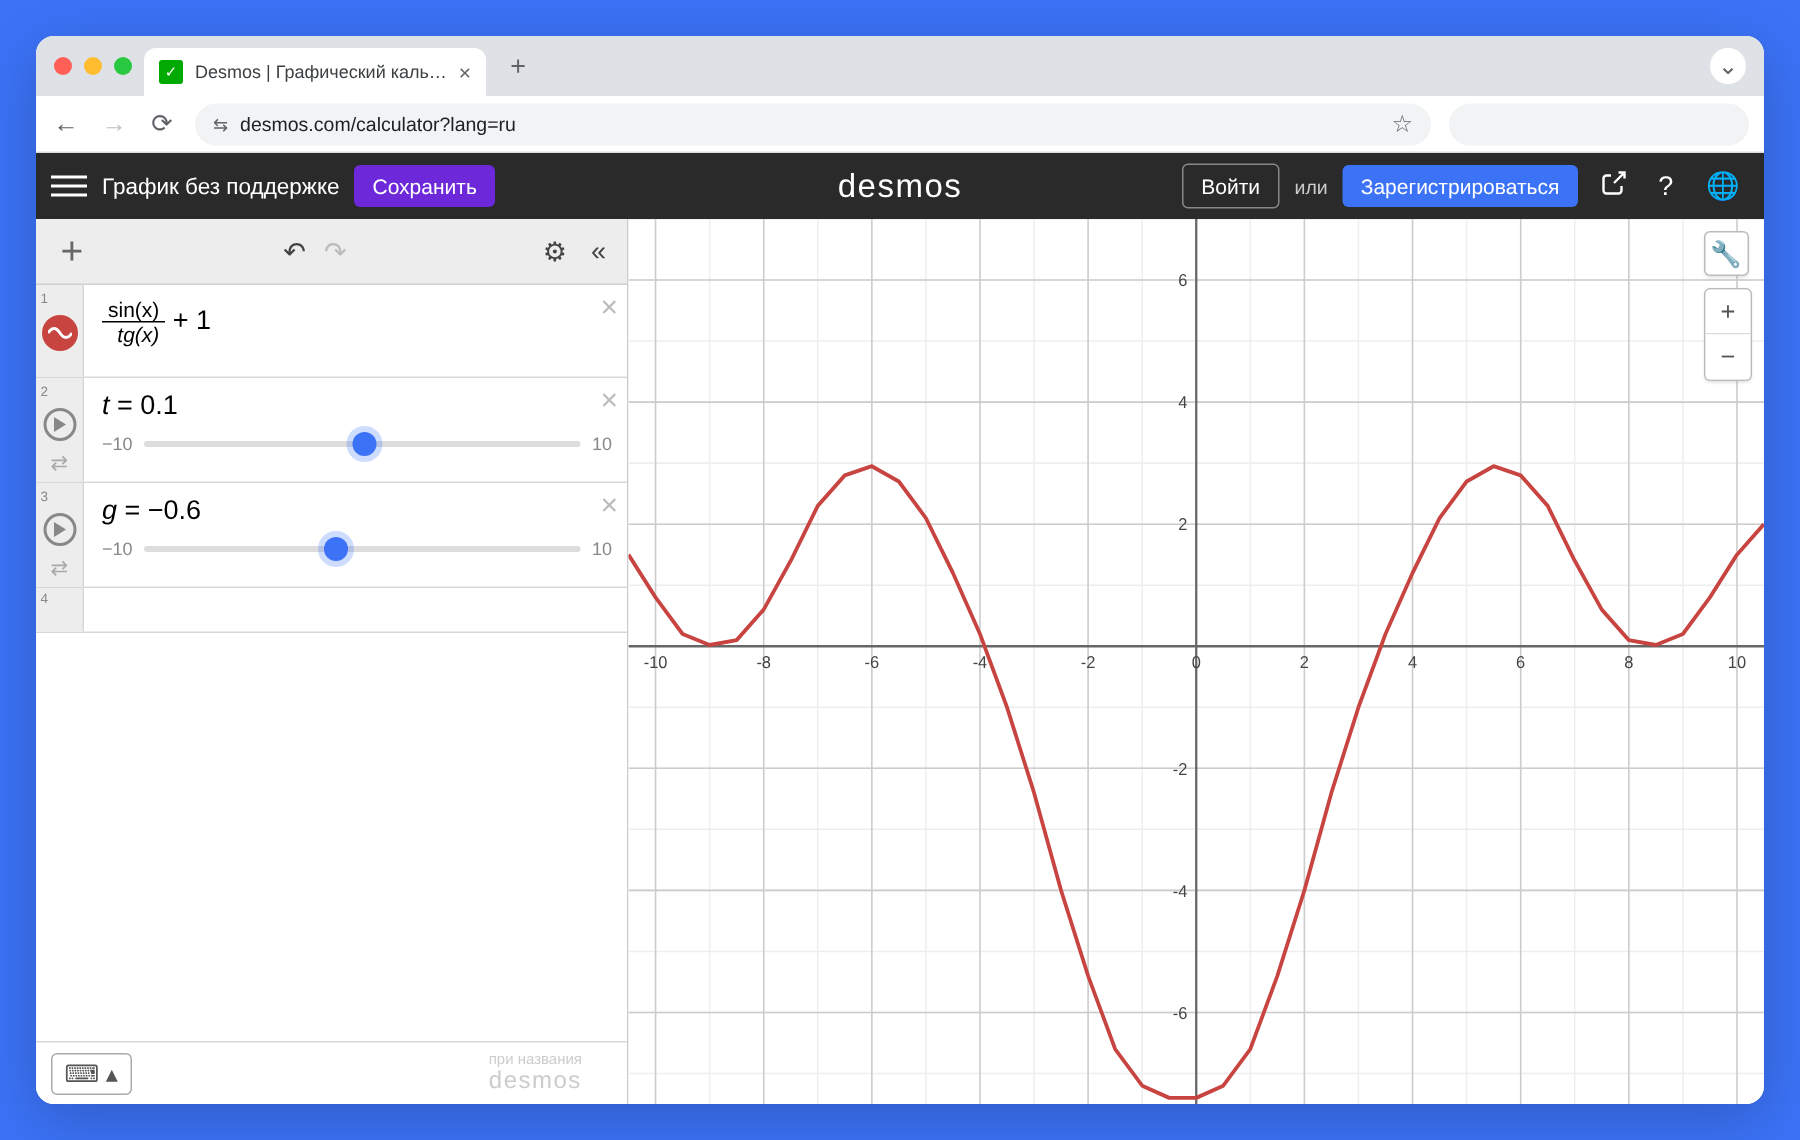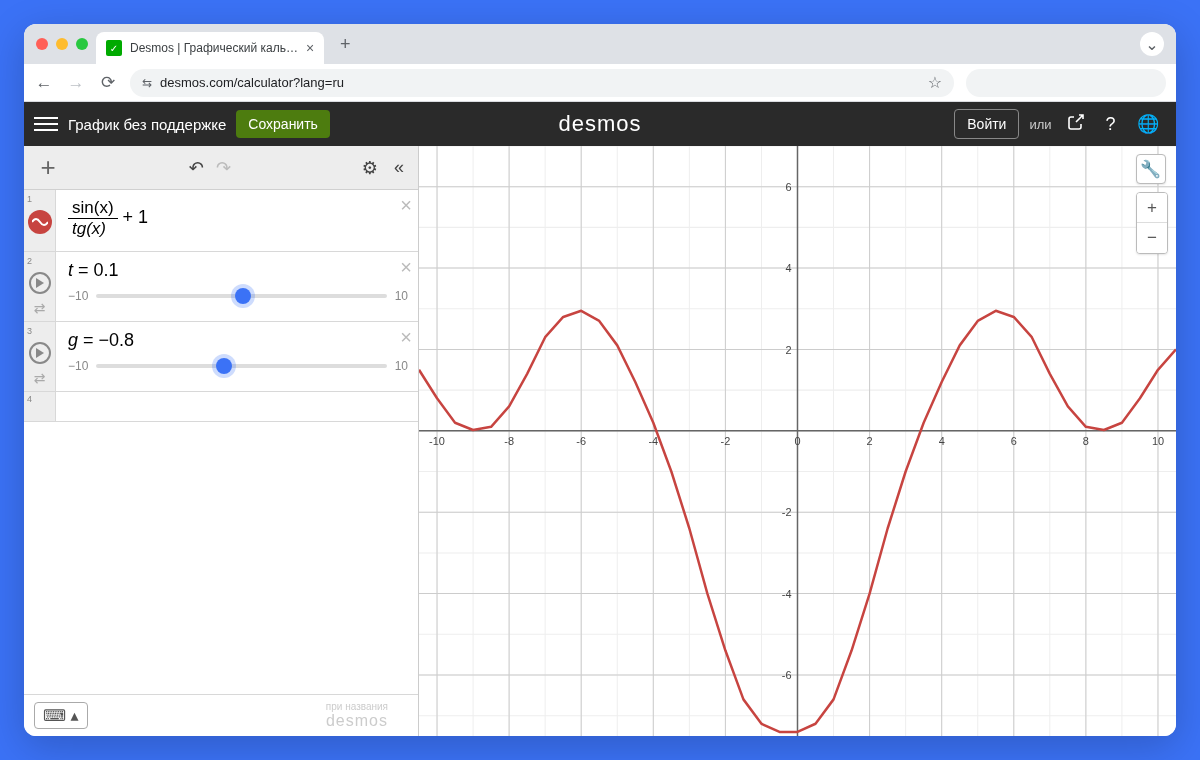--- a/index.html
+++ b/index.html
@@ -21,21 +21,21 @@
   .omni{flex:1;height:28px;background:#f1f3f4;border-radius:14px;display:flex;align-items:center;padding:0 12px;gap:8px;font-size:13px;color:#202124;}
   .omni-lock{color:#5f6368;font-size:12px;}
   .star{color:#5f6368;font-size:16px;margin-left:auto;}
   .ext-area{width:200px;height:28px;background:#f1f3f4;border-radius:14px;}
   
   .app-header{height:44px;background:#2a2a2a;display:flex;align-items:center;padding:0 10px;gap:10px;color:#fff;}
   .hamburger{width:24px;height:24px;display:flex;flex-direction:column;justify-content:center;gap:4px;cursor:pointer;}
   .hamburger span{height:2px;background:#fff;}
   .title{font-size:15px;}
   .btn{padding:6px 12px;border-radius:4px;font-size:14px;cursor:pointer;border:none;}
-  .btn-save{background:#4d7c0f;color:#fff;}
+  .btn-save{background:#6d28d9;color:#fff;}
   .logo{position:absolute;left:50%;transform:translateX(-50%);font-size:22px;letter-spacing:1px;font-weight:400;}
   .spacer{flex:1;}
   .btn-login{background:transparent;border:1px solid #888;color:#fff;}
   .or{font-size:13px;color:#ccc;}
   .btn-reg{background:#3b72f6;color:#fff;}
   .hicon{color:#fff;font-size:18px;padding:0 6px;cursor:pointer;}
   
   .app-body{flex:1;display:flex;overflow:hidden;}
   .sidebar{width:395px;border-right:1px solid #ccc;display:flex;flex-direction:column;background:#fff;}
   .sb-top{height:44px;border-bottom:1px solid #d0d0d0;display:flex;align-items:center;padding:0 6px;background:#ededed;}
@@ -47,21 +47,21 @@
   .expr-list{flex:1;overflow:auto;}
   .expr{border-bottom:1px solid #d8d8d8;position:relative;display:flex;min-height:56px;}
   .expr.tall{min-height:62px;}
   .gutter{width:32px;background:#ededed;border-right:1px solid #d8d8d8;display:flex;flex-direction:column;align-items:center;padding-top:4px;gap:4px;}
   .gnum{font-size:9px;color:#888;align-self:flex-start;margin-left:3px;}
   .expr-body{flex:1;padding:8px 10px 8px 12px;position:relative;}
   .del-x{position:absolute;right:6px;top:4px;color:#bbb;font-size:20px;cursor:pointer;}
   .wave-ico{width:24px;height:24px;border-radius:50%;background:#c74440;display:flex;align-items:center;justify-content:center;margin-top:2px;}
   .play-ico{width:22px;height:22px;border-radius:50%;border:2px solid #888;display:flex;align-items:center;justify-content:center;margin-top:2px;cursor:pointer;}
   .loop-ico{color:#aaa;font-size:14px;margin-top:2px;}
-  .frac{display:inline-block;text-align:left;font-family:'Times New Roman',serif;font-size:17px;vertical-align:middle;}
+  .frac{display:inline-block;text-align:right;font-family:'Times New Roman',serif;font-size:14px;vertical-align:middle;}
   .frac .num{border-bottom:1px solid #000;padding:0 4px;}
   .frac .den{padding:0 4px;font-style:italic;}
   .math{font-family:'Times New Roman',serif;font-size:18px;}
   .math i{font-style:italic;}
   .slider-row{display:flex;align-items:center;gap:8px;margin-top:8px;font-size:12px;color:#888;}
   .slider-track{flex:1;height:4px;background:#ddd;border-radius:2px;position:relative;cursor:pointer;}
   .slider-thumb{position:absolute;width:16px;height:16px;background:#3b72f6;border-radius:50%;top:-6px;transform:translateX(-50%);box-shadow:0 0 0 4px rgba(59,114,246,.25);}
   .expr.empty{min-height:30px;}
   .expr.empty .gutter{padding-top:2px;}
   .sb-foot{height:42px;border-top:1px solid #d8d8d8;display:flex;align-items:center;padding:0 10px;}
@@ -114,20 +114,21 @@
         <span></span>
         <span></span>
         <span></span>
       </div>
     <span class="title">График без поддержке</span>
     <button class="btn btn-save">Сохранить</button>
     <span class="logo">desmos</span>
     <span class="spacer"></span>
     <button class="btn btn-login">Войти</button>
     <span class="or">или</span>
+    <button class="btn btn-reg">Зарегистрироваться</button>
     <span class="hicon"><svg width="16" height="16" viewBox="0 0 16 16">
           <path d="M11 1 L15 1 L15 5 M15 1 L8 8 M6 3 H3 A2 2 0 0 0 1 5 V13 A2 2 0 0 0 3 15 H11 A2 2 0 0 0 13 13 V10" stroke="#fff" stroke-width="1.6" fill="none"></path>
         </svg></span>
 
     <span class="hicon">?</span>
     <span class="hicon">🌐</span>
   </div>
 
   <div class="app-body">
 
@@ -188,21 +189,21 @@
             <span class="gnum">3</span>
             <span class="play-ico">
                 <svg width="8" height="10">
                   <path d="M0 0 L8 5 L0 10 Z" fill="#888"></path>
                 </svg>
               </span>
             <span class="loop-ico">⇄</span>
           </div>
           <div class="expr-body">
             <span class="del-x">×</span>
-            <span class="math"><i>g</i><span> = </span><span>−0.8</span></span>
+            <span class="math"><i>g</i><span> = </span><span>−0.6</span></span>
             <div class="slider-row">
               <span>−10</span>
               <div class="slider-track">
                   <div class="slider-thumb" style="left:44%"></div>
                 </div>
               <span>10</span>
             </div>
           </div>
         </div>
 

